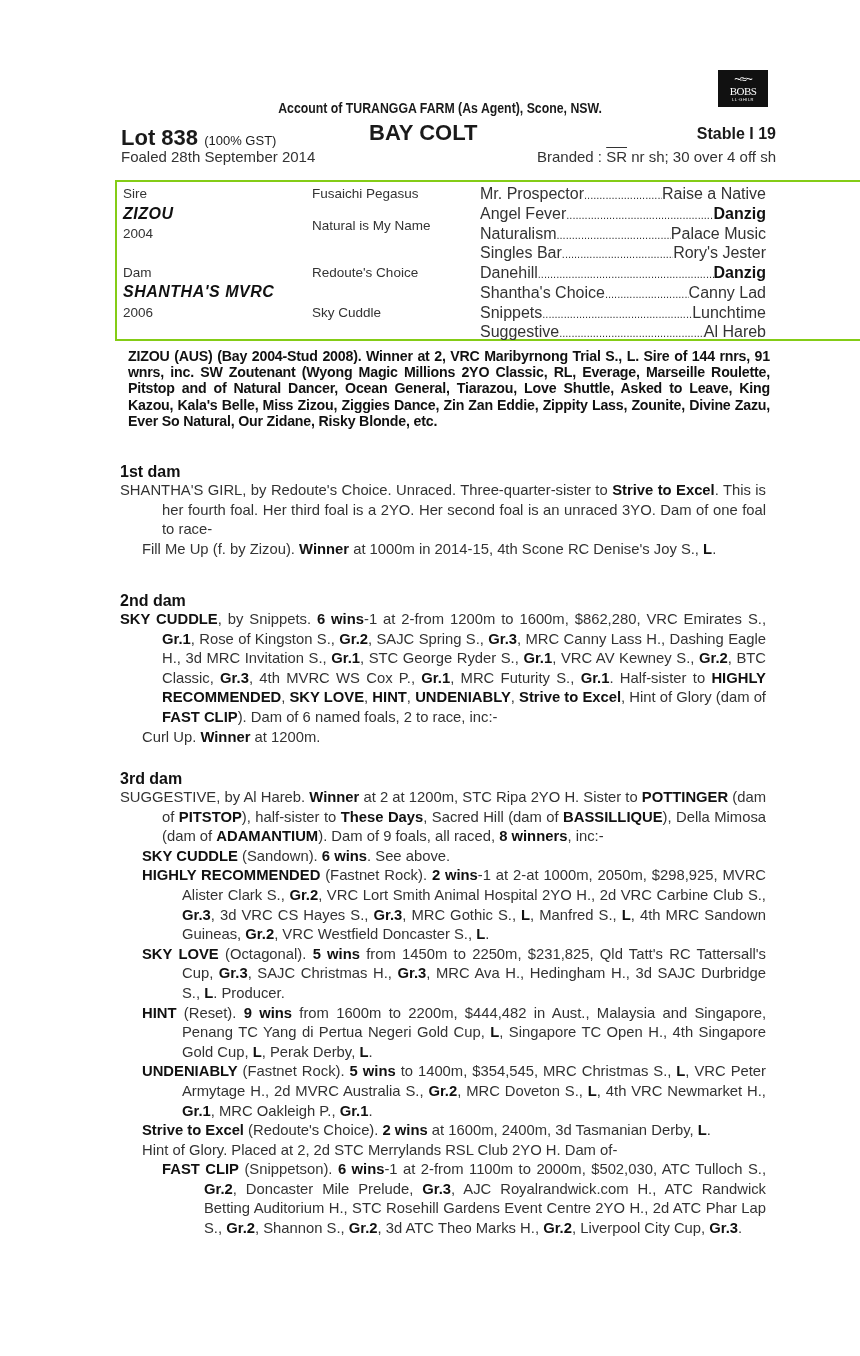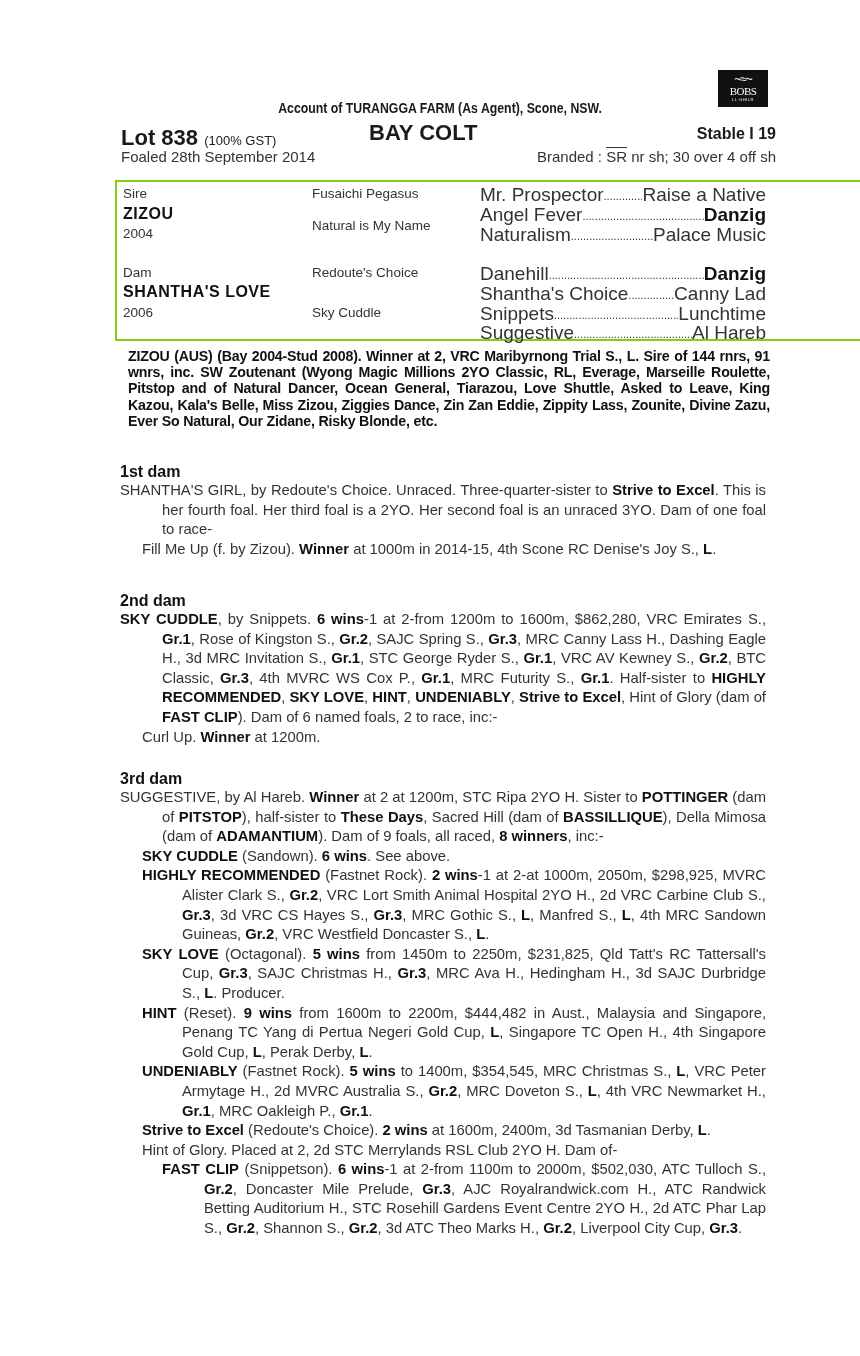--- a/index.html
+++ b/index.html
@@ -23,23 +23,23 @@
   .color { position:absolute; left:248px; top:0; font-weight:900; font-size:22px; line-height:26px; }
   .stable { position:absolute; right:0; top:3px; font-weight:900; font-size:16px; line-height:22px; }
 
   .foaled { position:absolute; left:121px; top:148px; font-size:15px; color:#333; }
   .branded { position:absolute; right:84px; top:148px; font-size:15px; color:#333; }
   .overline { text-decoration:overline; }
 
   .ped { position:absolute; left:115px; top:180px; width:790px; height:161px;
          border:2px solid #84cc16; box-sizing:border-box; }
   .ped .cell { position:absolute; font-size:13.5px; color:#333; line-height:20px; white-space:nowrap; }
-  .ped .big { font-weight:900; font-size:16px; color:#111; letter-spacing:0.5px; }
-  .ped .row { position:absolute; left:363px; width:286px; font-size:19px; color:#333; line-height:20px;
-              display:flex; white-space:nowrap;align-items:center; }
+  .ped .big { font-weight:900; font-size:16px; color:#111; letter-spacing:0.5px;font-style:italic; }
+  .ped .row { position:absolute; left:363px; width:286px; font-size:16px; color:#333; line-height:20px;
+              display:flex; white-space:nowrap; }
   .ped .row .l { flex:none; }
   .ped .row .dots { flex:1; overflow:hidden; }
   .ped .row .dots::before { content:"................................................................................"; letter-spacing:0px; font-size:11px; }
   .ped .row .r { flex:none; }
   .ped .row .r.b { font-weight:900; color:#111; }
 
   .sirebio { position:absolute; left:128px; top:348px; width:642px; font-weight:900;
              font-size:14.2px; line-height:16.2px; text-align:justify; color:#111; letter-spacing:-0.2px; }
 
   .section { position:absolute; left:120px; width:646px; font-size:14.8px; line-height:19.6px; color:#333; }
@@ -70,21 +70,21 @@
   </div>
 
   <div class="foaled">Foaled 28th September 2014</div>
   <div class="branded"><span>Branded : </span><span class="overline">SR</span><span> nr sh; 30 over 4 off sh</span></div>
 
   <div class="ped">
     <div class="cell" style="left:6px;top:2px">Sire</div>
     <div class="cell big" style="left:6px;top:22px">ZIZOU</div>
     <div class="cell" style="left:6px;top:42px">2004</div>
     <div class="cell" style="left:6px;top:81px">Dam</div>
-    <div class="cell big" style="left:6px;top:100px">SHANTHA'S LOVE</div>
+    <div class="cell big" style="left:6px;top:100px">SHANTHA'S MVRC</div>
     <div class="cell" style="left:6px;top:121px">2006</div>
 
     <div class="cell" style="left:195px;top:2px">Fusaichi Pegasus</div>
     <div class="cell" style="left:195px;top:34px">Natural is My Name</div>
     <div class="cell" style="left:195px;top:81px">Redoute's Choice</div>
     <div class="cell" style="left:195px;top:121px">Sky Cuddle</div>
 
     <div class="row" style="top:2px">
         <span class="l">Mr. Prospector</span>
         <span class="dots"></span>
@@ -92,20 +92,25 @@
       </div>
     <div class="row" style="top:22px">
         <span class="l">Angel Fever</span>
         <span class="dots"></span>
         <span class="r b">Danzig</span>
       </div>
     <div class="row" style="top:42px">
         <span class="l">Naturalism</span>
         <span class="dots"></span>
         <span class="r">Palace Music</span>
+      </div>
+    <div class="row" style="top:61px">
+        <span class="l">Singles Bar</span>
+        <span class="dots"></span>
+        <span class="r">Rory's Jester</span>
       </div>
     <div class="row" style="top:81px">
         <span class="l">Danehill</span>
         <span class="dots"></span>
         <span class="r b">Danzig</span>
       </div>
     <div class="row" style="top:101px">
         <span class="l">Shantha's Choice</span>
         <span class="dots"></span>
         <span class="r">Canny Lad</span>

